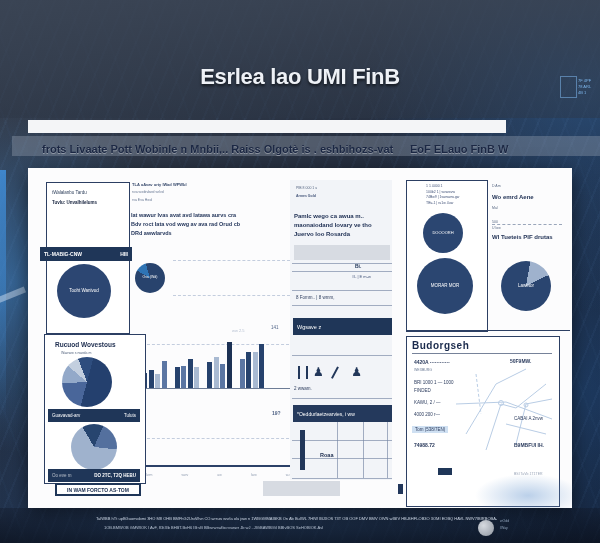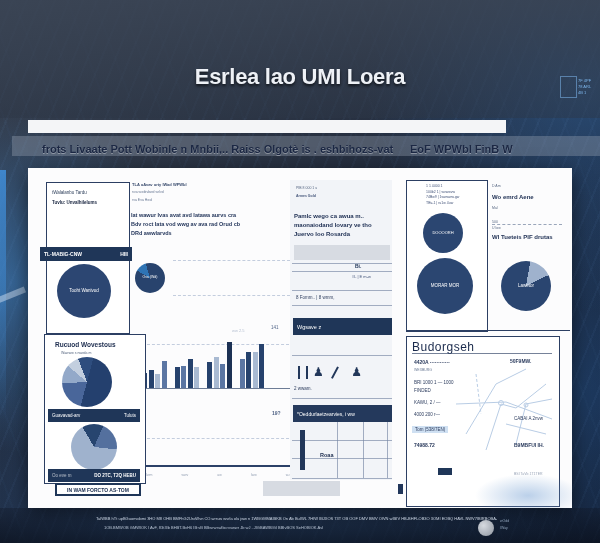--- a/index.html
+++ b/index.html
@@ -63,26 +63,26 @@
   <div class="accent-streak"></div>
   <div class="zig"></div>
 
   <div class="chipbox"></div>
   <div class="t" style="left:578px;top:78px;font-size:4px;color:#7db6ec;line-height:1.5;">
     <div>7F 4PF</div>
     <div>78 ARL</div>
     <div>4B 1</div>
   </div>
 
-  <div class="t title" style="top:64px;font-size:22px;">Esrlea lao UMI Loera</div>
+  <div class="t title" style="top:64px;font-size:22px;">Esrlea lao UMI FinB</div>
 
   <div class="whitestrip" style="left:28px;top:120px;width:478px;height:13px;"></div>
   <div class="subband">
     <div class="t subtext" style="left:30px;top:7px;font-size:11px;">frots Livaate Pott Wobinle n Mnbii,..  Raiss Olgotè  is .  eshbihozs-vat</div>
-    <div class="t subtext" style="left:398px;top:7px;font-size:11px;">EoF WPWbl FinB W</div>
+    <div class="t subtext" style="left:398px;top:7px;font-size:11px;">EoF ELauo FinB W</div>
   </div>
 
   <div class="panel">
 
     <div class="box" style="left:18px;top:14px;width:82px;height:150px;"></div>
     <div class="t" style="left:24px;top:22px;font-size:4.5px;color:#33445f;">tWalalanbu Tardu</div>
     <div class="t" style="left:24px;top:32px;font-size:4.5px;font-weight:bold;color:#15223d;">Tuvlu: Unvalhilelums</div>
     <div class="navybar" style="left:12px;top:79px;width:92px;height:14px;font-size:5px;font-weight:bold;">
       <span>TL-MABIG-CNW</span>
       <span>HIII</span>
@@ -239,21 +239,21 @@
         <path d="M10 70 L40 20 L70 5"></path>
           <path d="M0 40 L50 38 L96 55"></path>
           <path d="M30 86 L45 40 L60 44 L90 20"></path>
         <path d="M60 80 L70 40 L96 35"></path>
           <path d="M20 10 L25 50" stroke-dasharray="3 2"></path>
           <path d="M50 60 L90 70"></path>
         <circle cx="45" cy="39" r="2.5"></circle>
           <circle cx="70" cy="41" r="2"></circle>
       </g>
     </svg>
-    <div class="t" style="left:384px;top:172px;font-size:12px;font-weight:normal;letter-spacing:.5px;color:#1a2a4c;">Budorgseh</div>
+    <div class="t" style="left:384px;top:172px;font-size:10px;font-weight:bold;letter-spacing:.5px;color:#1a2a4c;">Budorgseh</div>
     <div class="hline" style="left:384px;top:185px;width:140px;background:#2c3f63;"></div>
     <div class="t" style="left:386px;top:191px;font-size:5px;font-weight:bold;color:#2c3c5e;">4420A ············</div>
     <div class="t" style="left:386px;top:200px;font-size:3.5px;color:#6a7a95;">WEXBURG</div>
     <div class="t" style="left:386px;top:212px;font-size:4.5px;color:#2c3c5e;">BRI 1000 1  —  1000</div>
     <div class="t" style="left:386px;top:220px;font-size:4.5px;color:#2c3c5e;">FINDED</div>
     <div class="t" style="left:386px;top:232px;font-size:4.5px;color:#2c3c5e;">KAWU, 2 / —</div>
     <div class="t" style="left:386px;top:244px;font-size:4.5px;color:#2c3c5e;">4000 200  r—</div>
     <div class="t" style="left:384px;top:258px;font-size:4.5px;color:#2c3c5e;background:#cfe0f2;padding:1px 3px;">Tom (538/7EN)</div>
     <div class="t" style="left:386px;top:274px;font-size:5px;font-weight:bold;color:#2c3c5e;">74988.72</div>
     <div class="t" style="left:482px;top:190px;font-size:5px;font-weight:bold;color:#2c3c5e;">50F9MW.</div>

